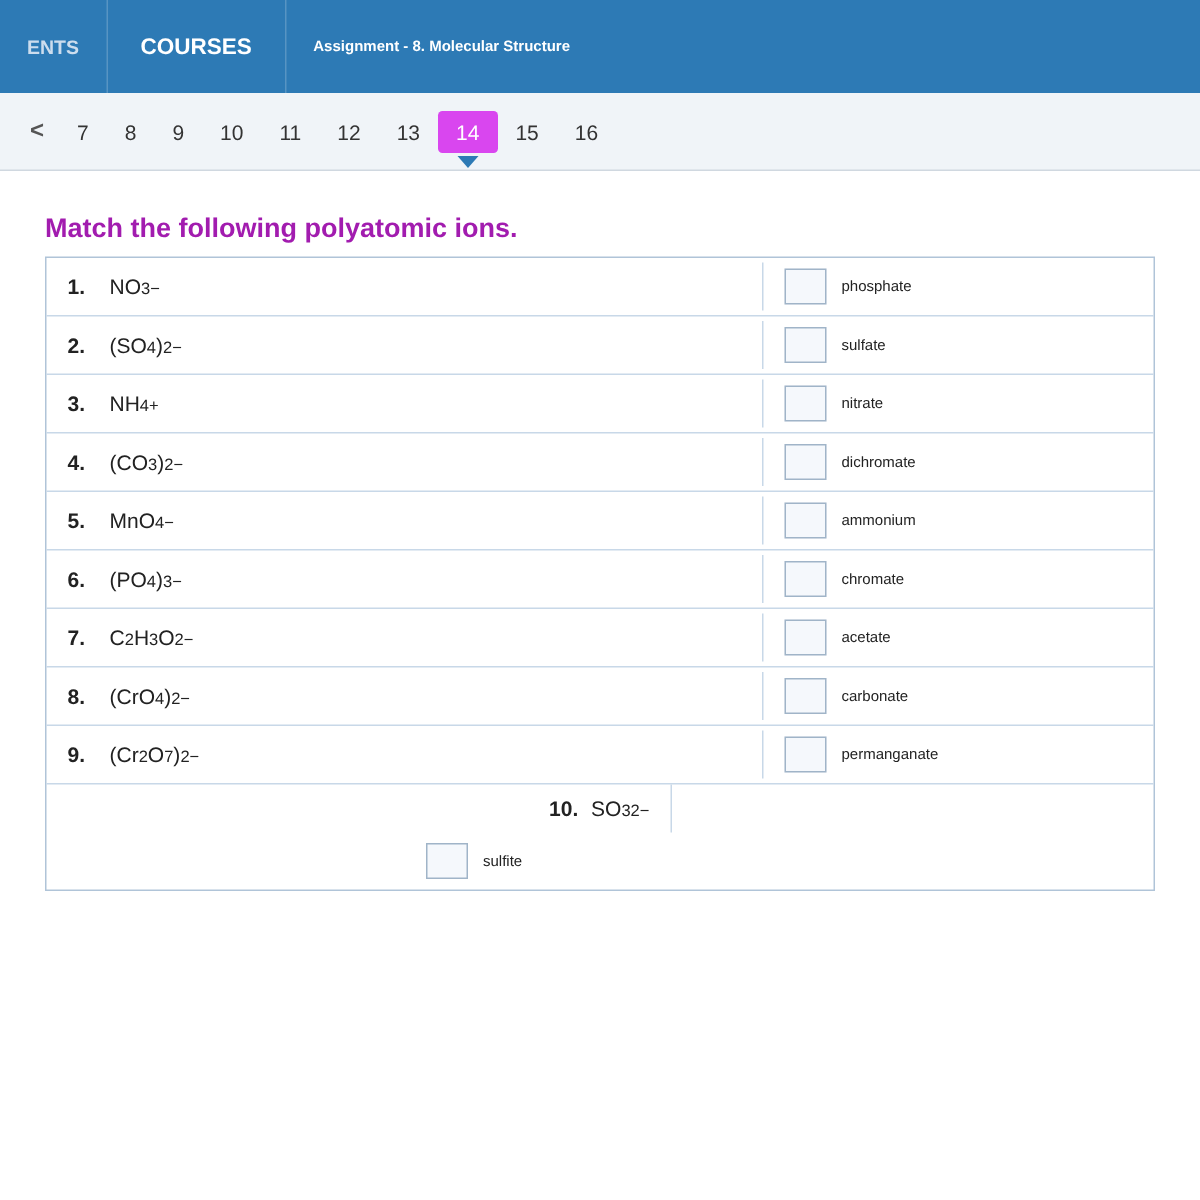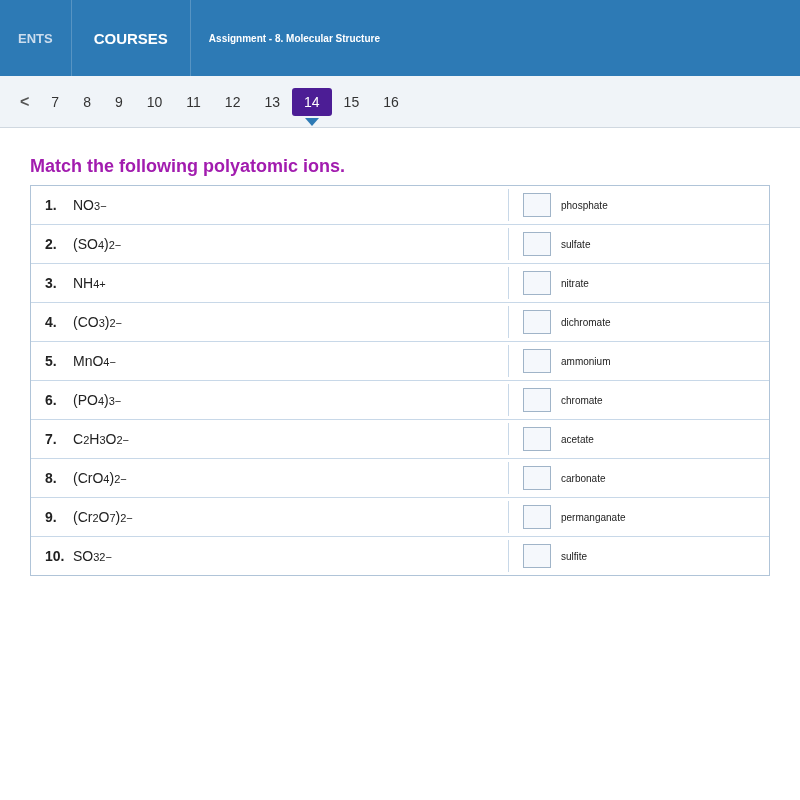--- a/index.html
+++ b/index.html
@@ -8,21 +8,21 @@
       font-size: 14px;
       background: #fff;
       width: 800px;
       height: 800px;
       overflow: hidden;
     }
 
     
     .top-nav {
       background: #2d7ab5;
-      height: 76px;
+      height: 62px;
       display: flex;
       align-items: stretch;
     }
     .nav-ents {
       color: #cde;
       font-size: 13px;
       font-weight: bold;
       padding: 0 18px;
       display: flex;
       align-items: center;
@@ -74,21 +74,21 @@
     }
     .q-nav-num {
       padding: 6px 12px;
       font-size: 14px;
       color: #333;
       cursor: pointer;
       border-radius: 2px;
       position: relative;
     }
     .q-nav-num.active {
-      background: #4c1d95;
+      background: #d946ef;
       color: #fff;
       border-radius: 3px;
     }
     .q-nav-num.active::after {
       content: '';
       position: absolute;
       bottom: -10px;
       left: 50%;
       transform: translateX(-50%);
       border-left: 7px solid transparent;
@@ -116,20 +116,21 @@
       border-collapse: collapse;
     }
     .match-row {
       display: flex;
       border-bottom: 1px solid #c8d8e8;
       min-height: 38px;
       align-items: center;
     }
     .match-row:last-child {
       border-bottom: none;
+      flex-direction: column;
     }
     .match-left {
       flex: 1;
       padding: 8px 14px;
       font-size: 14px;
       color: #222;
       display: flex;
       align-items: center;
       gap: 6px;
       border-right: 1px solid #c8d8e8;

